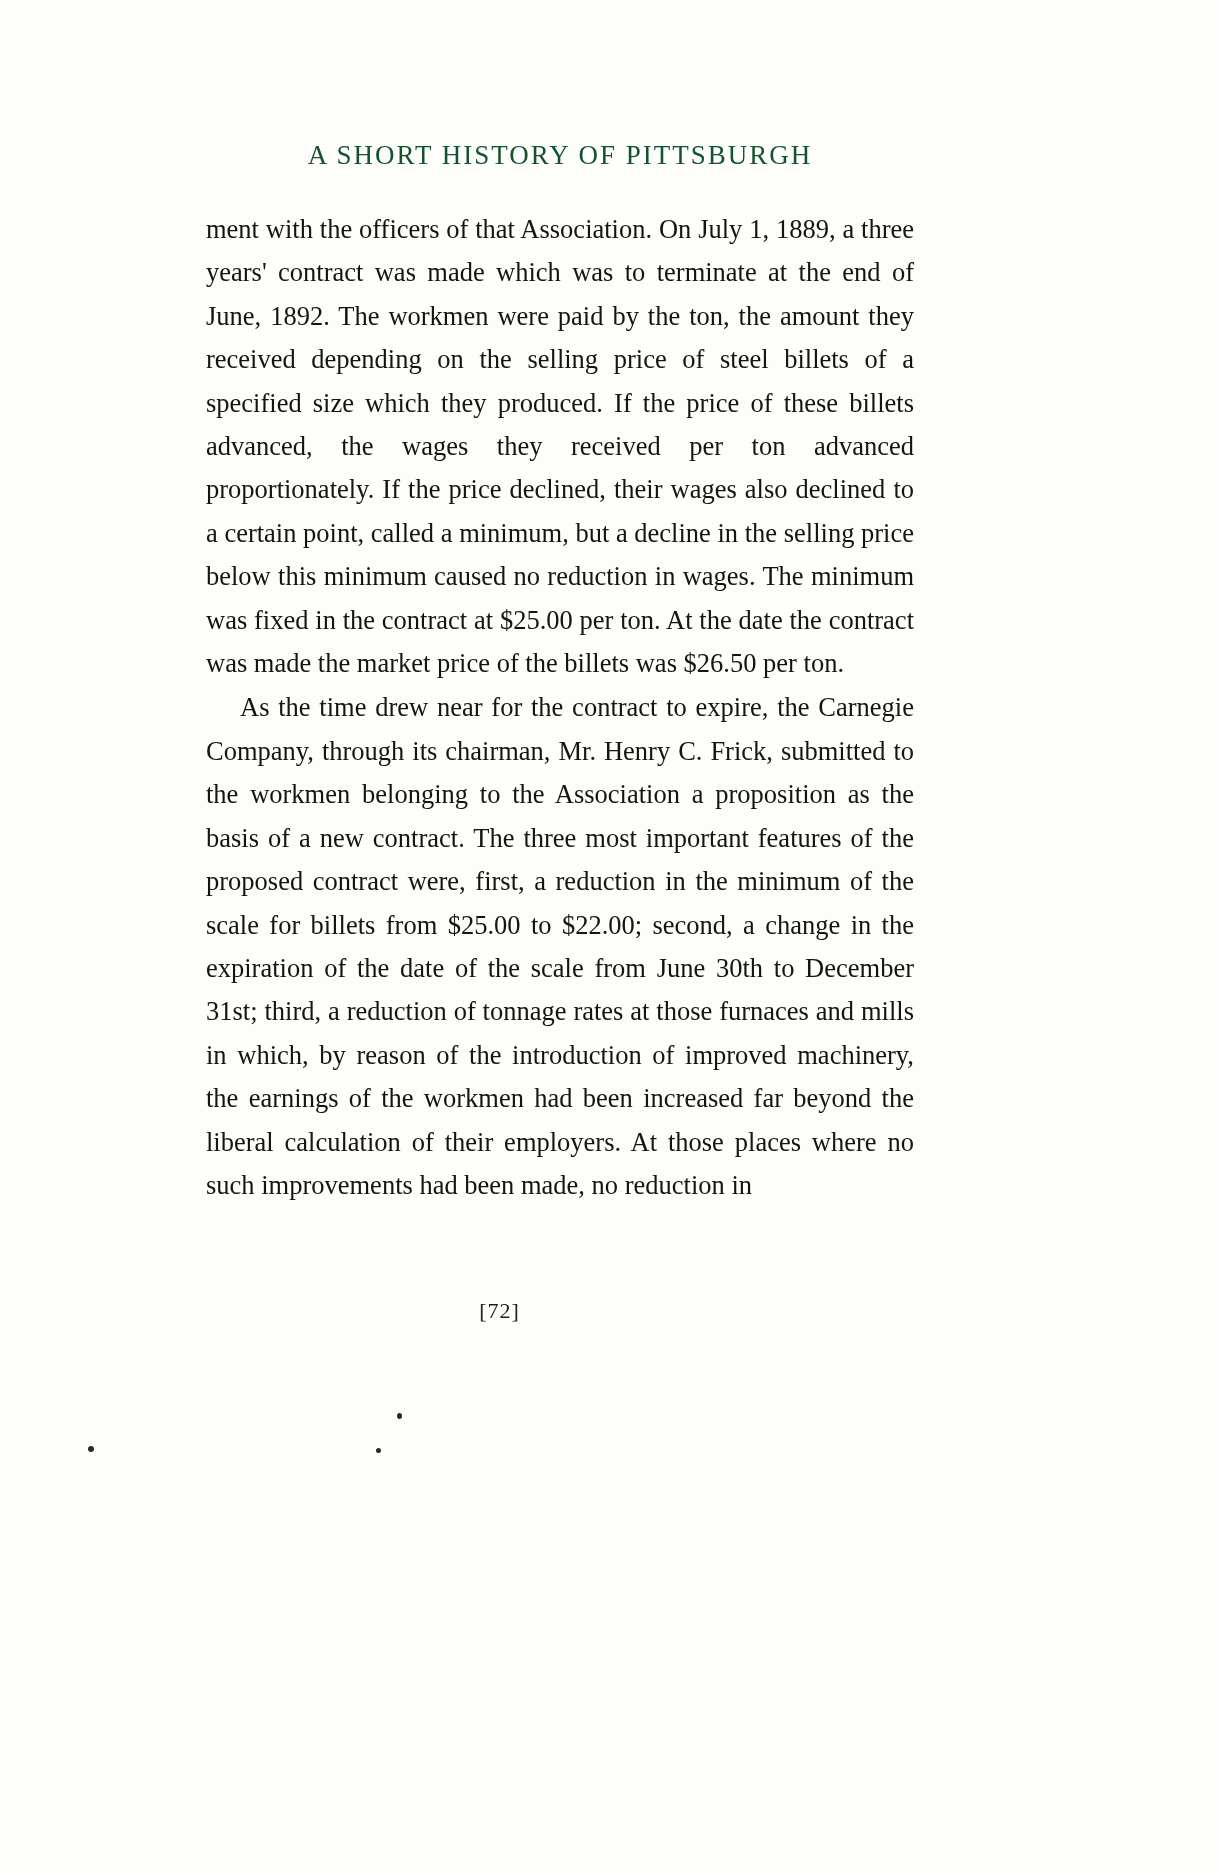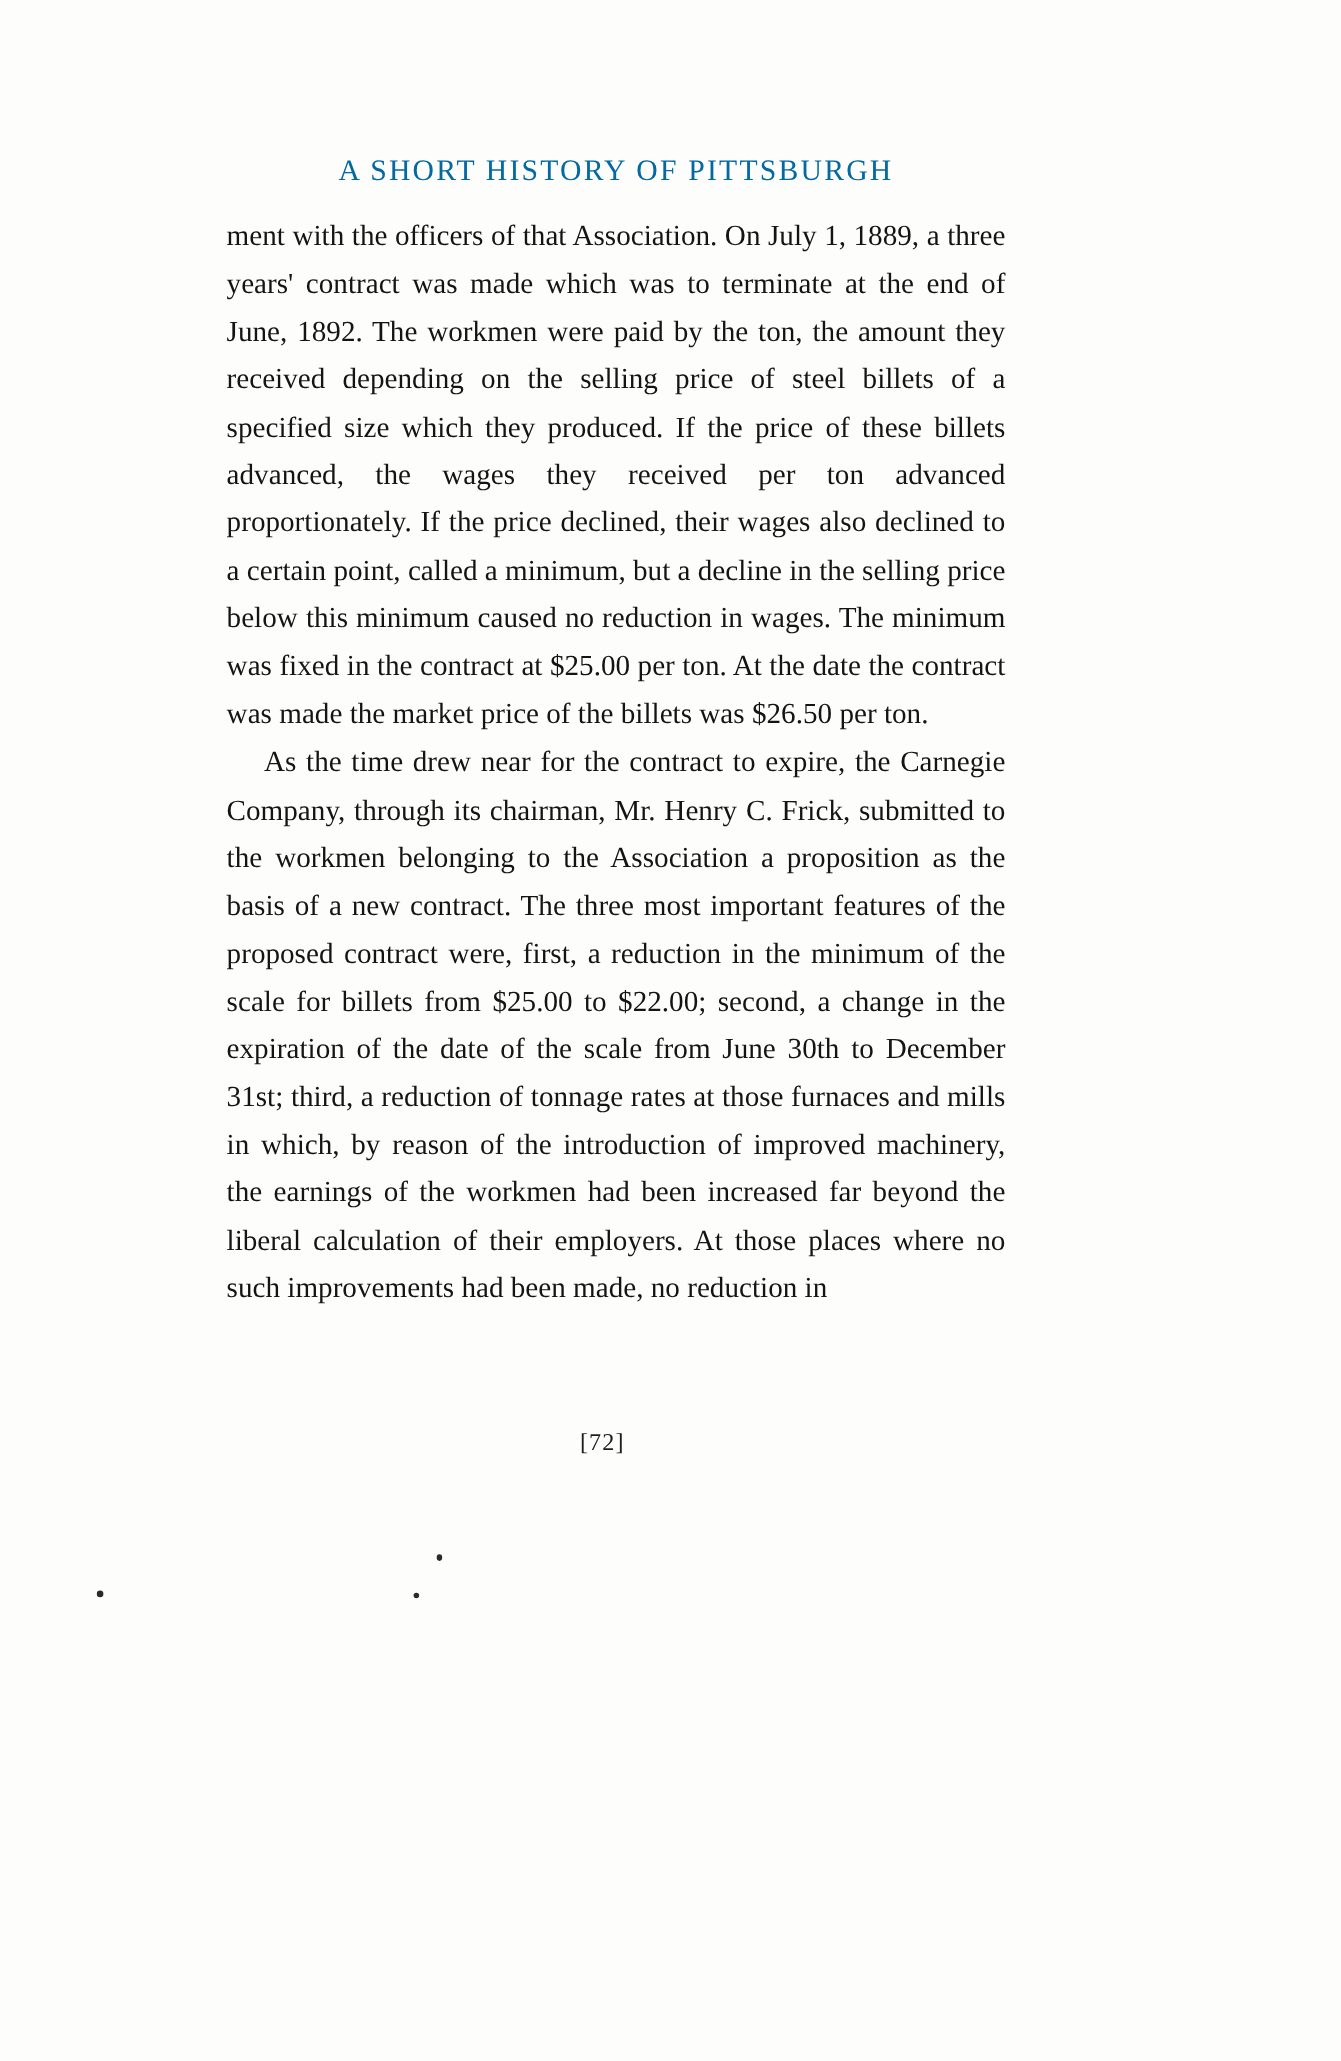--- a/index.html
+++ b/index.html
@@ -20,22 +20,22 @@
     position: absolute;
     left: 205px;
     top: 140px;
     width: 710px;
   }
   .running-head {
     font-size: 27px;
     letter-spacing: 2.0px;
     text-align: center;
     white-space: nowrap;
-    margin: 0 0 22px 0;
-    color: #0369a1;
+    margin: 0 0 37px 0;
+    color: #14532d;
     font-weight: normal;
   }
   .body-text {
     font-size: 26.5px;
     line-height: 43.4px;
     text-align: justify;
     text-justify: inter-word;
     color: #141412;
   }
   .body-text p {
@@ -46,21 +46,20 @@
   }
   .folio {
     position: absolute;
     left: 0;
     top: 1298px;
     width: 999px;
     text-align: center;
     font-size: 22px;
     letter-spacing: 1px;
     color: #1d1d1b;
-    padding-left: 48px;
   }
   .speck {
     position: absolute;
     background: #2a2a26;
     border-radius: 50%;
   }
   .speck-a { left: 397px; top: 1413px; width: 5px; height: 6px; }
   .speck-b { left: 88px;  top: 1446px; width: 6px; height: 6px; }
   .speck-c { left: 376px; top: 1448px; width: 5px; height: 5px; }
 </style>

